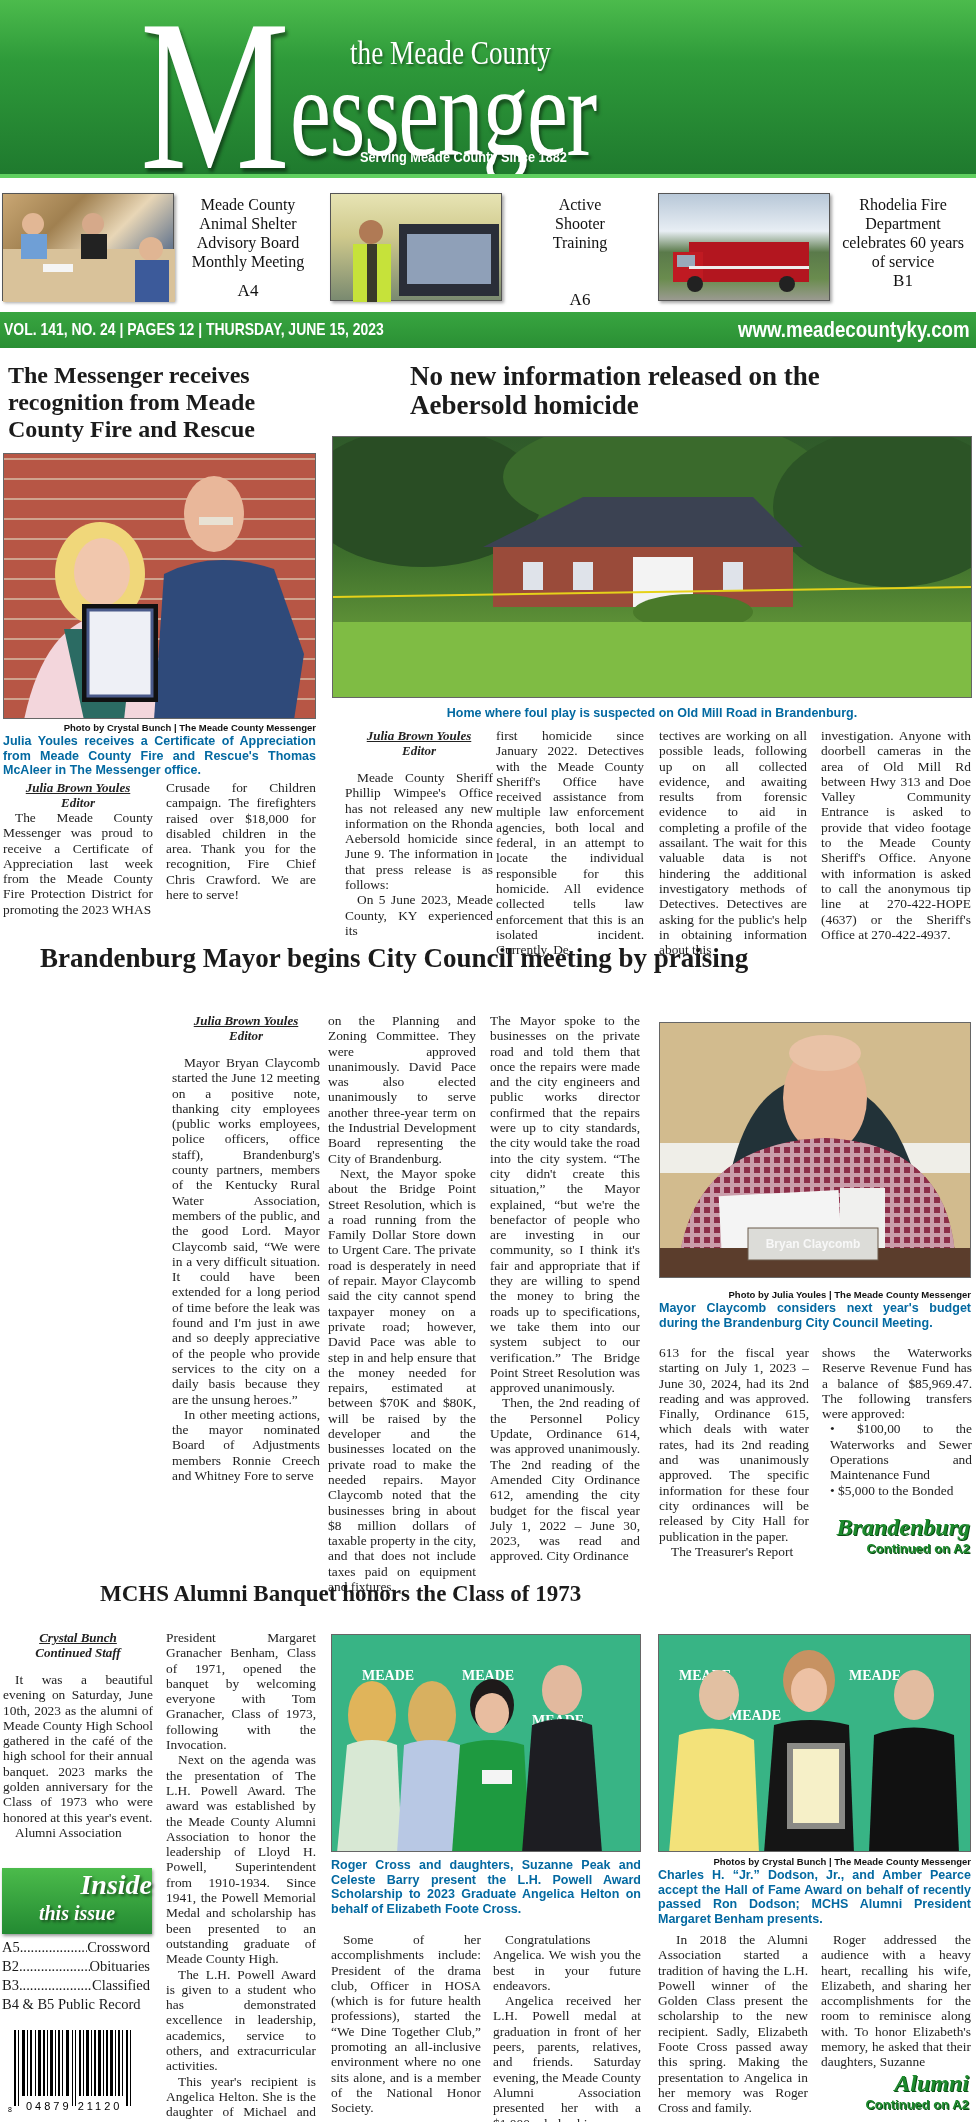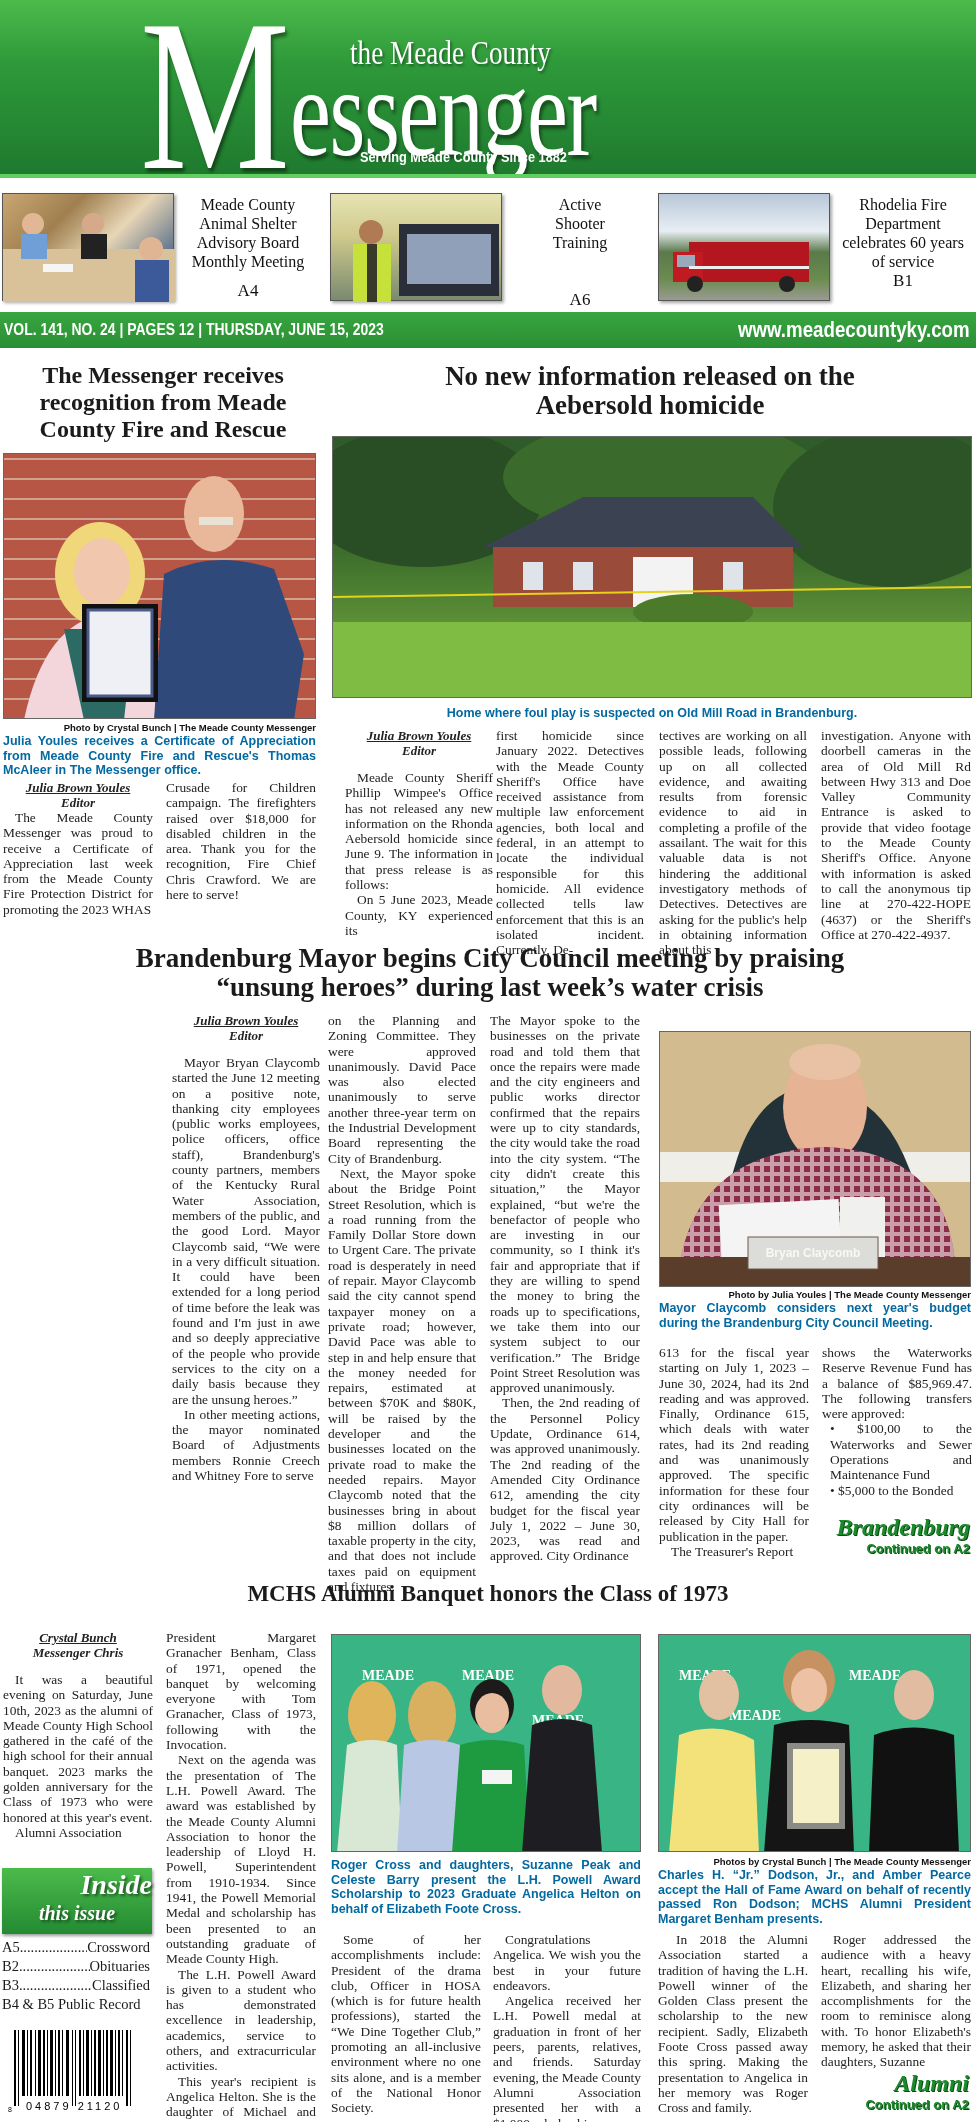--- a/index.html
+++ b/index.html
@@ -19,21 +19,21 @@
   .teasers { position: absolute; left: 0; top: 185px; width: 976px; height: 120px; }
   .teaser-img { position: absolute; top: 8px; height: 108px; border: 1px solid #555; box-shadow: 2px 2px 3px rgba(0,0,0,0.35); }
   .teaser-text { position: absolute; top: 10px; text-align: center; font-size: 16px; line-height: 19px; font-family: "Liberation Serif", serif; color: #111; }
   .teaser-page { display: block; margin-top: 16px; font-size: 17px; }
 
   
   .infobar { position: absolute; left: 0; top: 312px; width: 976px; height: 36px; background: linear-gradient(180deg,#38a540,#2a8f34); color: #fff; font-family: "Liberation Sans", sans-serif; }
   .infobar .left { position: absolute; left: 4px; top: 8px; font-size: 17px; font-weight: bold; transform: scaleX(0.82); transform-origin: left top; white-space: nowrap; }
   .infobar .right { position: absolute; right: 6px; top: 5px; font-size: 22px; font-weight: bold; transform: scaleX(0.85); transform-origin: right top; white-space: nowrap; }
 
-  h2.hl { font-family: "Liberation Serif", serif; font-weight: bold; text-align: center; color: #1b1b1b; position: absolute; }
+  h2.hl { font-family: "Liberation Serif", serif; font-weight: bold; color: #1b1b1b; position: absolute; }
   .photo { position: absolute; border: 1px solid #666; overflow: hidden; }
   .credit { position: absolute; font-family: "Liberation Sans", sans-serif; font-weight: bold; font-size: 9.5px; text-align: right; color: #111; }
   .caption { position: absolute; font-family: "Liberation Sans", sans-serif; font-weight: bold; font-size: 12.5px; line-height: 14.5px; text-align: justify; color: #0369a1; }
   .col { position: absolute; font-size: 13.4px; line-height: 15.3px; text-align: justify; color: #222; hyphens: manual; }
   .col p { text-indent: 12px; }
   .byline { text-align: center; font-style: italic; font-weight: bold; font-size: 13px; line-height: 15px; margin-bottom: 0; }
   .byline .nm { text-decoration: underline; display: block; }
   .byline .ttl { display: block; }
   .gap { height: 12px; }
   .cont { position: absolute; text-align: right; color: #1c8a2c; font-family: "Liberation Sans", sans-serif; }
@@ -178,40 +178,39 @@
 </div>
 <div class="col" style="left:659px;top:728px;width:148px;">
   <p style="text-indent:0">tectives are working on all possible leads, following up on all collected evidence, and awaiting results from forensic evidence to aid in completing a profile of the assailant. The wait for this valuable data is not hindering the additional investigatory methods of Detectives. Detectives are asking for the public's help in obtaining information about this</p>
 </div>
 <div class="col" style="left:821px;top:728px;width:150px;">
   <p style="text-indent:0">investigation. Anyone with doorbell cameras in the area of Old Mill Rd between Hwy 313 and Doe Valley Community Entrance is asked to provide that video footage to the Meade County Sheriff's Office. Anyone with information is asked to call the anonymous tip line at 270-422-HOPE (4637) or the Sheriff's Office at 270-422-4937.</p>
 </div>
 
 <h2 class="hl" style="left:40px;top:944px;width:900px;font-size:27px;line-height:29px;">
   <span>Brandenburg Mayor begins City Council meeting by praising</span><br>
-  <span>“unsung heroes” during last week’s water crisis</span>
 </h2>
 <div class="col" style="left:172px;top:1013px;width:148px;">
   <div class="byline">
     <span class="nm">Julia Brown Youles</span>
     <span class="ttl">Editor</span>
   </div>
   <div class="gap"></div>
   <p>Mayor Bryan Claycomb started the June 12 meeting on a positive note, thanking city employees (public works employees, police officers, office staff), Brandenburg's county partners, members of the Kentucky Rural Water Association, members of the public, and the good Lord. Mayor Claycomb said, “We were in a very difficult situation. It could have been extended for a long period of time before the leak was found and I'm just in awe and so deeply appreciative of the people who provide services to the city on a daily basis because they are the unsung heroes.”</p>
   <p>In other meeting actions, the mayor nominated Board of Adjustments members Ronnie Creech and Whitney Fore to serve</p>
 </div>
 <div class="col" style="left:328px;top:1013px;width:148px;">
   <p style="text-indent:0">on the Planning and Zoning Committee. They were approved unanimously. David Pace was also elected unanimously to serve another three-year term on the Industrial Development Board representing the City of Brandenburg.</p>
   <p>Next, the Mayor spoke about the Bridge Point Street Resolution, which is a road running from the Family Dollar Store down to Urgent Care. The private road is desperately in need of repair. Mayor Claycomb said the city cannot spend taxpayer money on a private road; however, David Pace was able to step in and help ensure that the money needed for repairs, estimated at between $70K and $80K, will be raised by the developer and the businesses located on the private road to make the needed repairs. Mayor Claycomb noted that the businesses bring in about $8 million dollars of taxable property in the city, and that does not include taxes paid on equipment and fixtures.</p>
 </div>
 <div class="col" style="left:490px;top:1013px;width:150px;">
   <p style="text-indent:0">The Mayor spoke to the businesses on the private road and told them that once the repairs were made and the city engineers and public works director confirmed that the repairs were up to city standards, the city would take the road into the city system. “The city didn't create this situation,” the Mayor explained, “but we're the benefactor of people who are investing in our community, so I think it's fair and appropriate that if they are willing to spend the money to bring the roads up to specifications, we take them into our system subject to our verification.” The Bridge Point Street Resolution was approved unanimously.</p>
   <p>Then, the 2nd reading of the Personnel Policy Update, Ordinance 614, was approved unanimously. The 2nd reading of the Amended City Ordinance 612, amending the city budget for the fiscal year July 1, 2022 – June 30, 2023, was read and approved. City Ordinance</p>
 </div>
-<div class="photo" style="left:659px;top:1022px;width:312px;height:256px;background:#15803d;margin-top:9px;">
+<div class="photo" style="left:659px;top:1022px;width:312px;height:256px;background:#15803d;">
   <svg width="312" height="256" viewBox="0 0 312 256">
     <rect width="312" height="256" fill="#d2bb8e"></rect>
     <rect x="0" y="120" width="312" height="30" fill="#efeee8"></rect>
     <path d="M60 230 Q70 60 150 55 Q250 55 270 230Z" fill="#223238"></path>
     <ellipse cx="165" cy="75" rx="42" ry="55" fill="#e6b394"></ellipse>
     <ellipse cx="165" cy="30" rx="36" ry="18" fill="#e9c2a6"></ellipse>
     <path d="M20 230 Q40 120 165 115 Q285 120 295 230Z" fill="#8e2f4a"></path>
     <path d="M20 230 Q40 120 165 115 Q285 120 295 230Z" fill="url(#plaid)" opacity="0.6"></path>
     <defs>
         <pattern id="plaid" width="10" height="10" patternUnits="userSpaceOnUse">
@@ -240,21 +239,21 @@
 </div>
 <div class="cont" style="left:822px;top:1514px;width:148px;">
   <span class="big">Brandenburg</span>
   <span class="small">Continued on A2</span>
 </div>
 
 <h2 class="hl" style="left:100px;top:1578px;width:776px;font-size:23px;line-height:32px;">MCHS Alumni Banquet honors the Class of 1973</h2>
 <div class="col" style="left:3px;top:1630px;width:150px;">
   <div class="byline">
     <span class="nm">Crystal Bunch</span>
-    <span class="ttl">Messenger Chris</span>
+    <span class="ttl">Continued Staff</span>
   </div>
   <div class="gap"></div>
   <p>It was a beautiful evening on Saturday, June 10th, 2023 as the alumni of Meade County High School gathered in the café of the high school for their annual banquet. 2023 marks the golden anniversary for the Class of 1973 who were honored at this year's event.</p>
   <p>Alumni Association</p>
 </div>
 <div class="col" style="left:166px;top:1630px;width:150px;">
   <p style="text-indent:0">President Margaret Granacher Benham, Class of 1971, opened the banquet by welcoming everyone with Tom Granacher, Class of 1973, following with the Invocation.</p>
   <p>Next on the agenda was the presentation of The L.H. Powell Award. The award was established by the Meade County Alumni Association to honor the leadership of Lloyd H. Powell, Superintendent from 1910-1934. Since 1941, the Powell Memorial Medal and scholarship has been presented to an outstanding graduate of Meade County High.</p>
   <p>The L.H. Powell Award is given to a student who has demonstrated excellence in leadership, academics, service to others, and extracurricular activities.</p>
   <p>This year's recipient is Angelica Helton. She is the daughter of Michael and Amanda Helton.</p>

